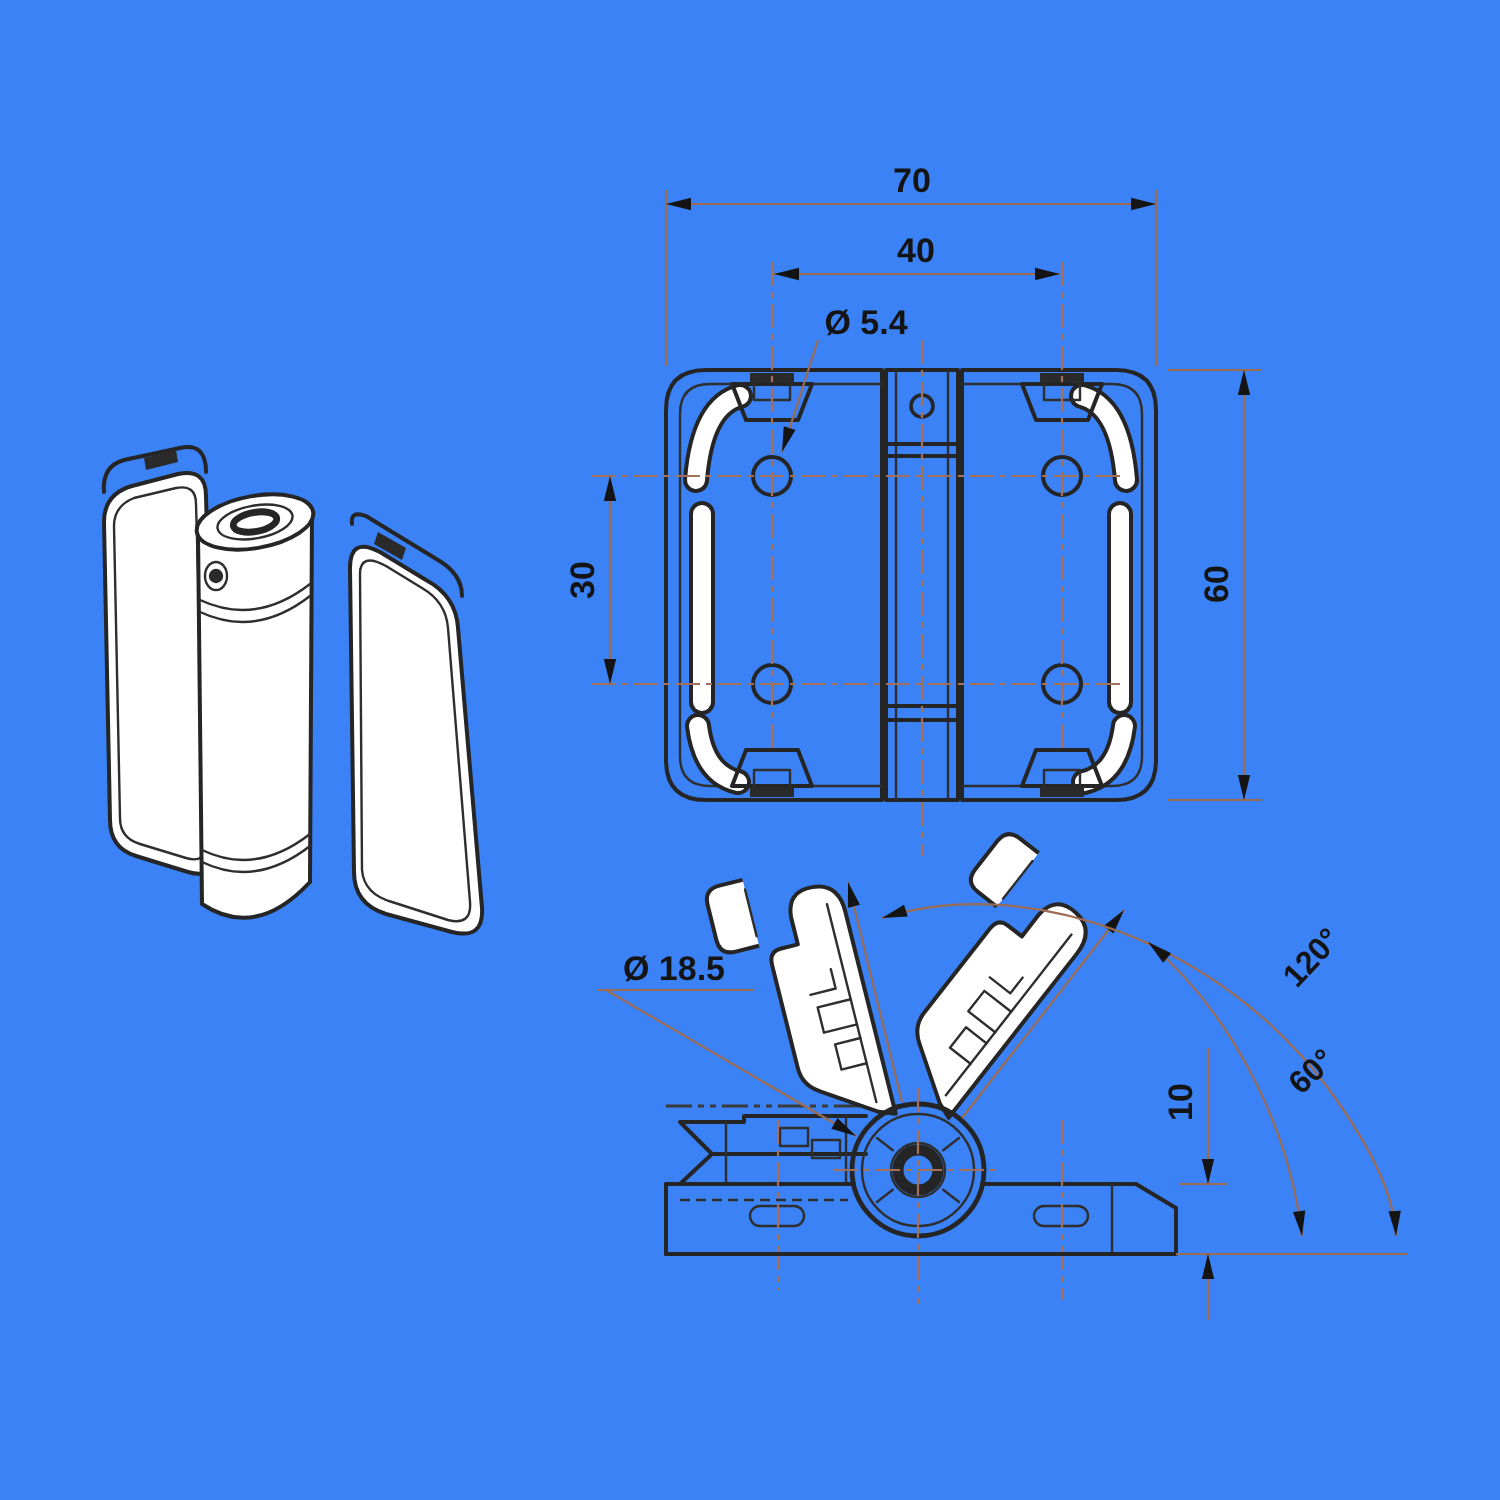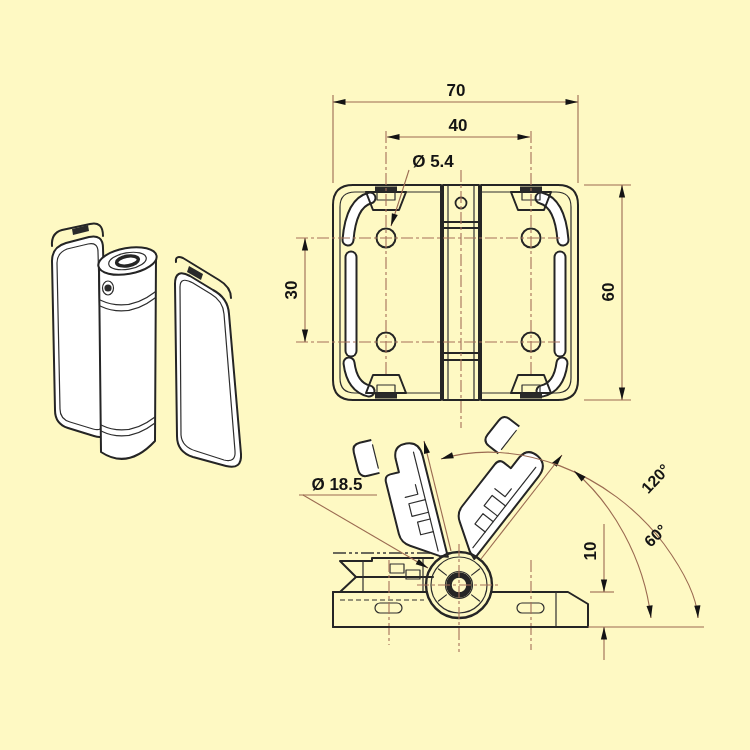--- a/index.html
+++ b/index.html
@@ -1,16 +1,16 @@
 <!DOCTYPE html>
 <html><head>
 <meta charset="utf-8">
 <style>
   html,body{margin:0;padding:0;background:#ffffff;}
-  .stage{position:relative;width:750px;height:750px;background:#fef9c3;overflow:hidden;
+  .stage{position:relative;width:750px;height:750px;background:#3b82f6;overflow:hidden;
          font-family:"Liberation Sans", sans-serif;}
   svg{position:absolute;left:0;top:0;}
   .ln   {stroke:#252525;stroke-width:2;fill:none;stroke-linecap:round;stroke-linejoin:round;}
   .lnf  {stroke:#252525;stroke-width:2;fill:#ffffff;stroke-linejoin:round;}
   .lt   {stroke:#2e2e2e;stroke-width:1.2;fill:none;stroke-linecap:round;stroke-linejoin:round;}
   .slotB{stroke:#252525;stroke-width:13;fill:none;stroke-linecap:round;}
   .slotW{stroke:#ffffff;stroke-width:9;fill:none;stroke-linecap:round;}
   .dim  {stroke:#9b6b52;stroke-width:1.1;fill:none;}
   .cl   {stroke:#a5705a;stroke-width:1.1;fill:none;stroke-dasharray:12 3 3 3;}
   .ph   {stroke:#3a3a3a;stroke-width:1.4;fill:none;stroke-dasharray:13 3 3 3 3 3;}

